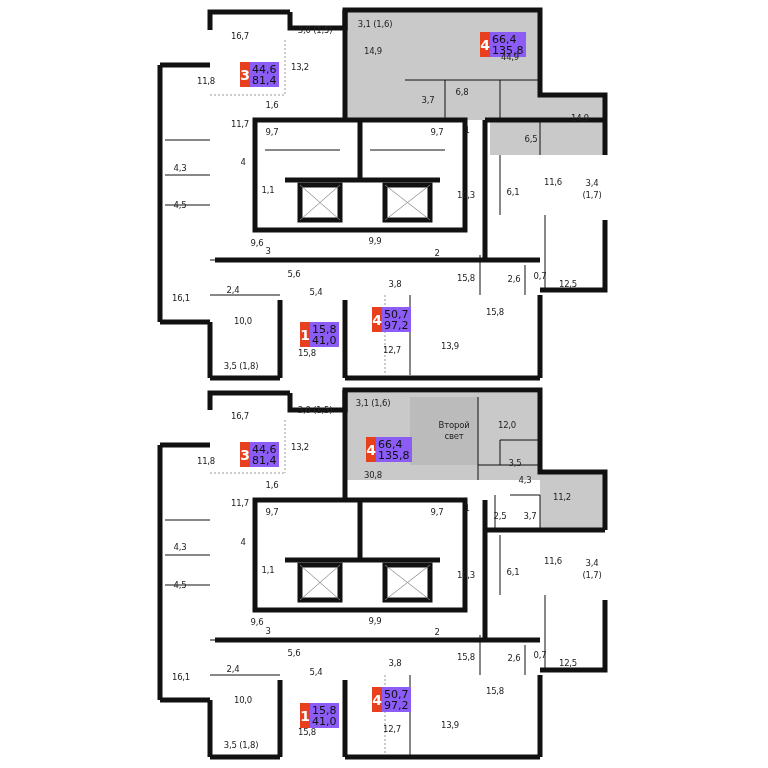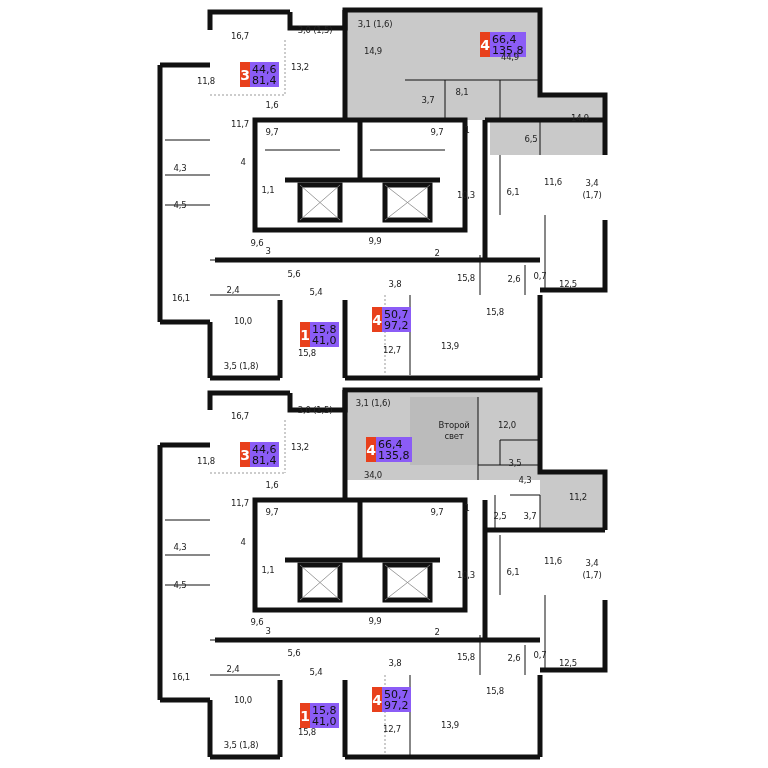--- a/index.html
+++ b/index.html
@@ -112,21 +112,21 @@
 
   <span class="lbl" style="left:240px;top:36px;">16,7</span>
   <span class="lbl" style="left:315px;top:30px;">3,0 (1,5)</span>
   <span class="lbl" style="left:375px;top:24px;">3,1 (1,6)</span>
   <span class="lbl" style="left:373px;top:51px;">14,9</span>
   <span class="lbl" style="left:510px;top:57px;">44,9</span>
   <span class="lbl" style="left:206px;top:81px;">11,8</span>
   <span class="lbl" style="left:300px;top:67px;">13,2</span>
   <span class="lbl" style="left:272px;top:105px;">1,6</span>
   <span class="lbl" style="left:428px;top:100px;">3,7</span>
-  <span class="lbl" style="left:462px;top:92px;">8,1</span>
+  <span class="lbl" style="left:462px;top:92px;">6,8</span>
   <span class="lbl" style="left:240px;top:124px;">11,7</span>
   <span class="lbl" style="left:272px;top:132px;">9,7</span>
   <span class="lbl" style="left:437px;top:132px;">9,7</span>
   <span class="lbl" style="left:467px;top:130px;">1</span>
   <span class="lbl" style="left:580px;top:118px;">14,9</span>
   <span class="lbl" style="left:531px;top:139px;">6,5</span>
   <span class="lbl" style="left:243px;top:162px;">4</span>
   <span class="lbl" style="left:180px;top:168px;">4,3</span>
   <span class="lbl" style="left:268px;top:190px;">1,1</span>
   <span class="lbl" style="left:466px;top:195px;">10,3</span>
@@ -243,24 +243,24 @@
   </div>
 
   <span class="lbl" style="left:240px;top:31px;">16,7</span>
   <span class="lbl" style="left:315px;top:25px;">3,0 (1,5)</span>
   <span class="lbl" style="left:373px;top:18px;">3,1 (1,6)</span>
   <span class="lbl center" style="left:454px;top:46px;width:40px;white-space:normal;">Второй свет</span>
   <span class="lbl" style="left:507px;top:40px;">12,0</span>
   <span class="lbl" style="left:206px;top:76px;">11,8</span>
   <span class="lbl" style="left:300px;top:62px;">13,2</span>
   <span class="lbl" style="left:515px;top:78px;">3,5</span>
-  <span class="lbl" style="left:373px;top:90px;">34,0</span>
+  <span class="lbl" style="left:373px;top:90px;">30,8</span>
   <span class="lbl" style="left:272px;top:100px;">1,6</span>
   <span class="lbl" style="left:525px;top:95px;">4,3</span>
-  <span class="lbl" style="left:578px;top:112px;">11,2</span>
+  <span class="lbl" style="left:562px;top:112px;">11,2</span>
   <span class="lbl" style="left:240px;top:118px;">11,7</span>
   <span class="lbl" style="left:272px;top:127px;">9,7</span>
   <span class="lbl" style="left:437px;top:127px;">9,7</span>
   <span class="lbl" style="left:467px;top:123px;">1</span>
   <span class="lbl" style="left:500px;top:131px;">2,5</span>
   <span class="lbl" style="left:530px;top:131px;">3,7</span>
   <span class="lbl" style="left:243px;top:157px;">4</span>
   <span class="lbl" style="left:180px;top:162px;">4,3</span>
   <span class="lbl" style="left:268px;top:185px;">1,1</span>
   <span class="lbl" style="left:466px;top:190px;">10,3</span>

